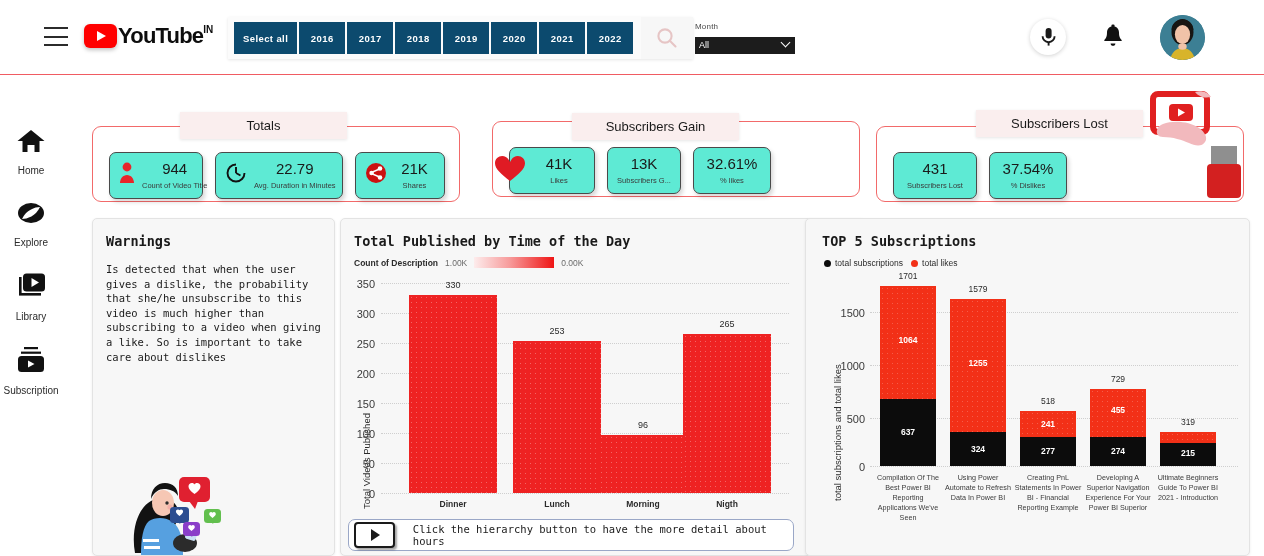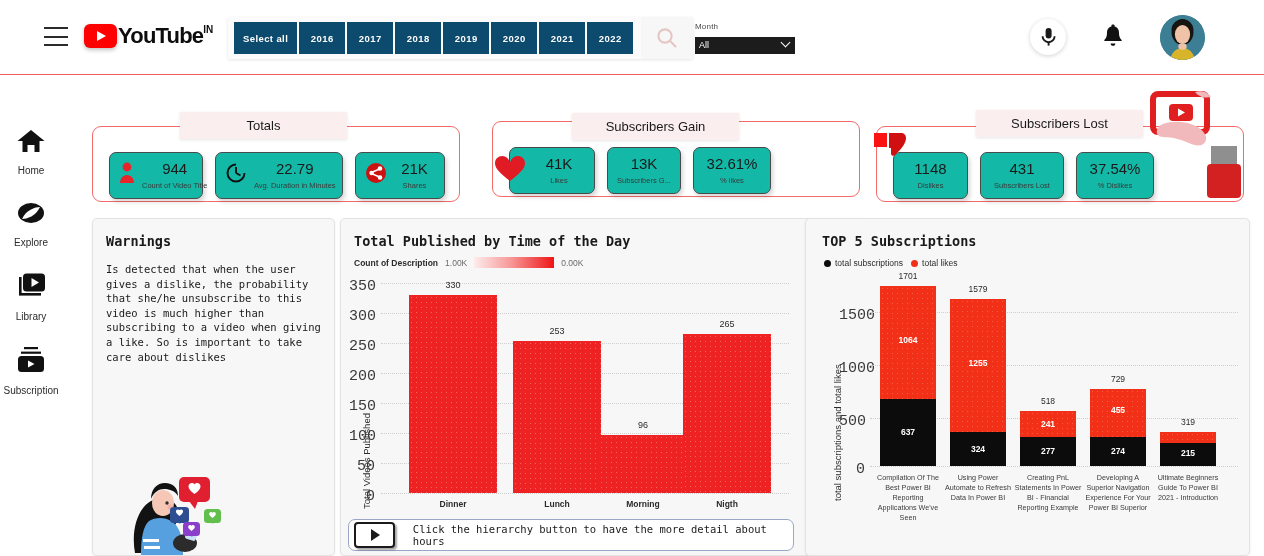--- a/index.html
+++ b/index.html
@@ -117,21 +117,21 @@
 
   
   .kpi-group { position: absolute; border: 1.3px solid #f26a6a; border-radius: 9px; background: #fff; }
   .kpi-title {
     position: absolute; background: #faeeee; color: #1a1a1a;
     font-size: 13px; text-align: center; padding: 6px 0;
     box-shadow: 0 1px 3px rgba(0,0,0,0.10);
   }
   .kpi-row { display: flex; align-items: center; height: 100%; padding-left: 16px; padding-top: 22px; }
   .kpi-card {
-    background: #14b8a6; border: 1.1px solid #4a4a4a; border-radius: 7px;
+    background: #5eead4; border: 1.1px solid #4a4a4a; border-radius: 7px;
     height: 47px; display: flex; align-items: center; padding: 0 9px;
     margin-right: 12px; box-shadow: 2px 3px 4px rgba(0,0,0,0.16);
     position: relative;
   }
   .kpi-val { font-size: 15px; color: #1a1a1a; font-weight: 500; line-height: 16px; }
   .kpi-sub { font-size: 7.5px; color: #3a3a3a; margin-top: 4px; white-space: nowrap; }
   .kpi-texts { display: flex; flex-direction: column; align-items: center; justify-content: center; width: 100%; }
   .kpi-ico { margin-right: 7px; flex: 0 0 auto; }
 
   
@@ -155,21 +155,21 @@
   .legend-txt { font-size: 8.5px; color: #2b2b2b; font-weight: 600; }
   .legend-num { font-size: 8.5px; color: #6b6b6b; }
   .grad-bar {
     width: 80px; height: 11px;
     background: linear-gradient(to right, #fdecec 0%, #f79a9a 45%, #ef1515 100%);
   }
   .ylabel-v {
     position: absolute; font-size: 9.5px; color: #2b2b2b;
     transform: rotate(-90deg); transform-origin: left top; white-space: nowrap;
   }
-  .ytick { position: absolute; font-size: 15px; color: #3a3a3a; text-align: right; width: 26px; font-family: Liberation Mono, monospace; }
+  .ytick { position: absolute; font-size: 11px; color: #3a3a3a; text-align: right; width: 26px; }
   .gridline { position: absolute; height: 0; border-top: 1px dotted #cfcfcf; }
   .bar {
     position: absolute; background: #ee2222; bottom: 0;
     background-image: radial-gradient(rgba(255,255,255,0.30) 0.6px, transparent 0.7px);
     background-size: 5px 5px;
   }
   .bar-val { position: absolute; font-size: 9px; color: #2b2b2b; text-align: center; }
   .xtick { position: absolute; font-size: 8.5px; color: #2b2b2b; text-align: center; font-weight: 600; }
 
   
@@ -404,32 +404,20 @@
         <span class="kpi-sub">% likes</span>
       </span>
     </div>
   </div>
 </div>
 <div class="kpi-title" style="left:572px; top:113px; width:167px;">Subscribers Gain</div>
 
 <div class="kpi-group" style="left:876px; top:126px; width:368px; height:76px;">
   <div class="kpi-row">
 
-    <div class="kpi-card" style="width:75px;">
-      <span class="kpi-ico" style="position:absolute; left:-22px; top:-22px;">
-        <svg width="42" height="40" viewBox="0 0 42 40">
-          <rect x="2" y="2" width="13" height="14" fill="#fb1212"></rect>
-          <path d="M17 2h12c3 0 5 2 5 5 0 4-3 9-7 13l-4 4c-1.6 1.6-4 .6-4-1.6V17h-2z" fill="#d01010"></path>
-        </svg>
-      </span>
-      <span class="kpi-texts">
-        <span class="kpi-val">1148</span>
-        <span class="kpi-sub">Dislikes</span>
-      </span>
-    </div>
 
     <div class="kpi-card" style="width:84px;">
       <span class="kpi-texts">
         <span class="kpi-val">431</span>
         <span class="kpi-sub">Subscribers Lost</span>
       </span>
     </div>
 
     <div class="kpi-card" style="width:78px;">
       <span class="kpi-texts">

